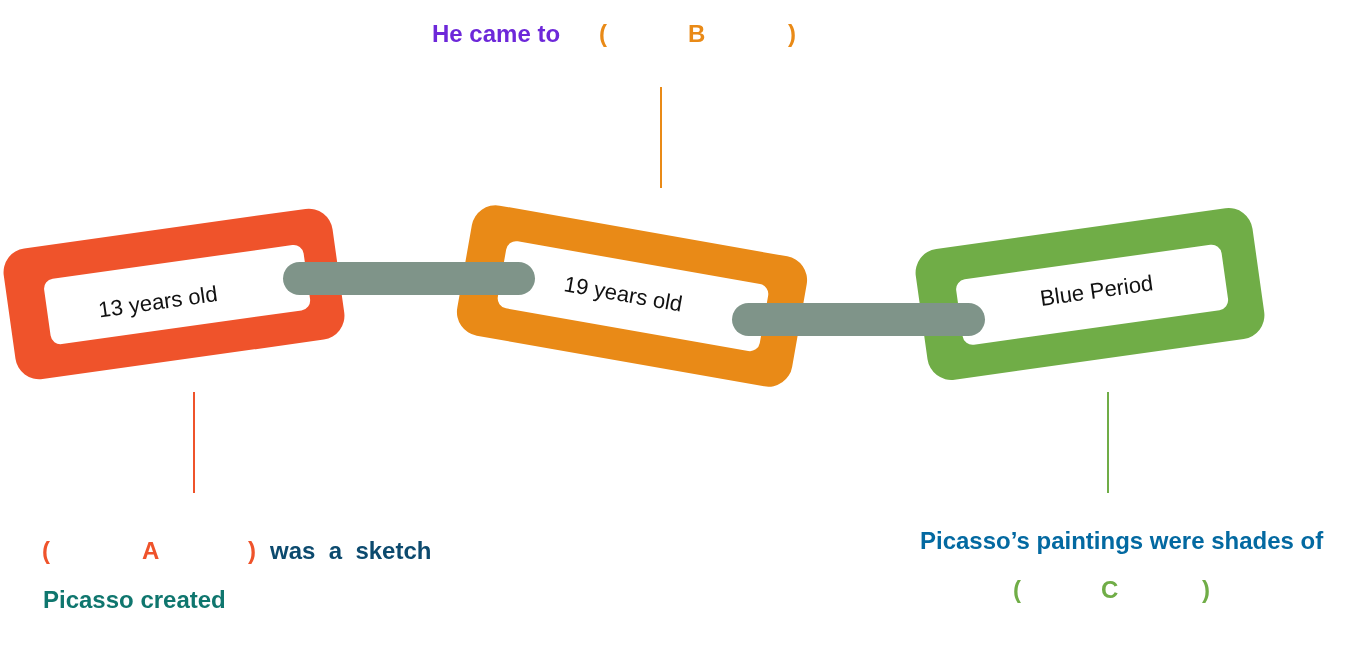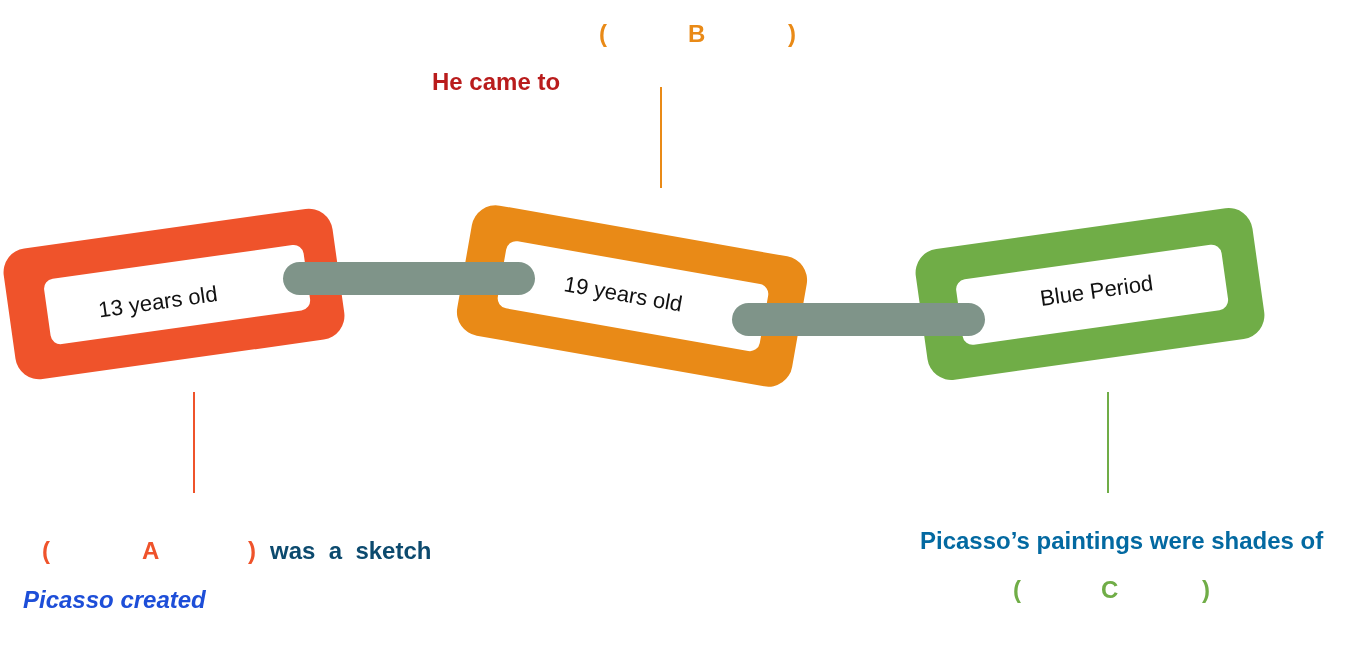--- a/index.html
+++ b/index.html
@@ -48,21 +48,21 @@
       position: absolute;
       font-weight: bold;
       font-size: 24px;
       white-space: pre;
       line-height: 1;
     }
   </style>
 </head>
 <body>
 
-<div class="label" style="left:432px; top:22px; color:#b91c1c;margin-top:48px;">He came to</div>
+<div class="label" style="left:432px; top:22px; color:#6d28d9;">He came to</div>
 <div class="label" style="left:599px; top:22px; color:#E98A17;">(</div>
 <div class="label" style="left:688px; top:22px; color:#E98A17;">B</div>
 <div class="label" style="left:788px; top:22px; color:#E98A17;">)</div>
 
 <div class="vline" style="left:660px; top:87px; height:101px; background:#E98A17;"></div>
 
 <div class="abs" style="left:8px; top:228px; width:332px; height:132px; transform:rotate(-8deg); transform-origin:center;">
   <div class="link" style="left:0; top:0; width:332px; height:132px; background:#EF532B; border-radius:24px;"></div>
   <div class="link-inner" style="left:38px; top:34px; width:262px; height:66px;">
     <span style="margin-left:-40px; margin-top:10px;">13 years old</span>
@@ -85,20 +85,20 @@
 
 <div class="connector" style="left:283px; top:262px; width:252px;"></div>
 <div class="connector" style="left:732px; top:303px; width:253px;"></div>
 
 <div class="vline" style="left:193px; top:392px; height:101px; background:#EF532B;"></div>
 
 <div class="label" style="left:42px; top:539px; color:#EF532B;">(</div>
 <div class="label" style="left:142px; top:539px; color:#EF532B;">A</div>
 <div class="label" style="left:248px; top:539px; color:#EF532B;">)</div>
 <div class="label" style="left:270px; top:539px; color:#0c4a6e;">was  a  sketch</div>
-<div class="label" style="left:23px; top:588px; color:#1d4ed8;font-style:italic;">Picasso created</div>
+<div class="label" style="left:43px; top:588px; color:#0f766e;">Picasso created</div>
 
 <div class="vline" style="left:1107px; top:392px; height:101px; background:#70AD47;"></div>
 
 <div class="label" style="left:920px; top:529px; color:#0369a1;">Picasso’s paintings were shades of</div>
 <div class="label" style="left:1013px; top:578px; color:#70AD47;">(</div>
 <div class="label" style="left:1101px; top:578px; color:#70AD47;">C</div>
 <div class="label" style="left:1202px; top:578px; color:#70AD47;">)</div>
 
 </body></html>

